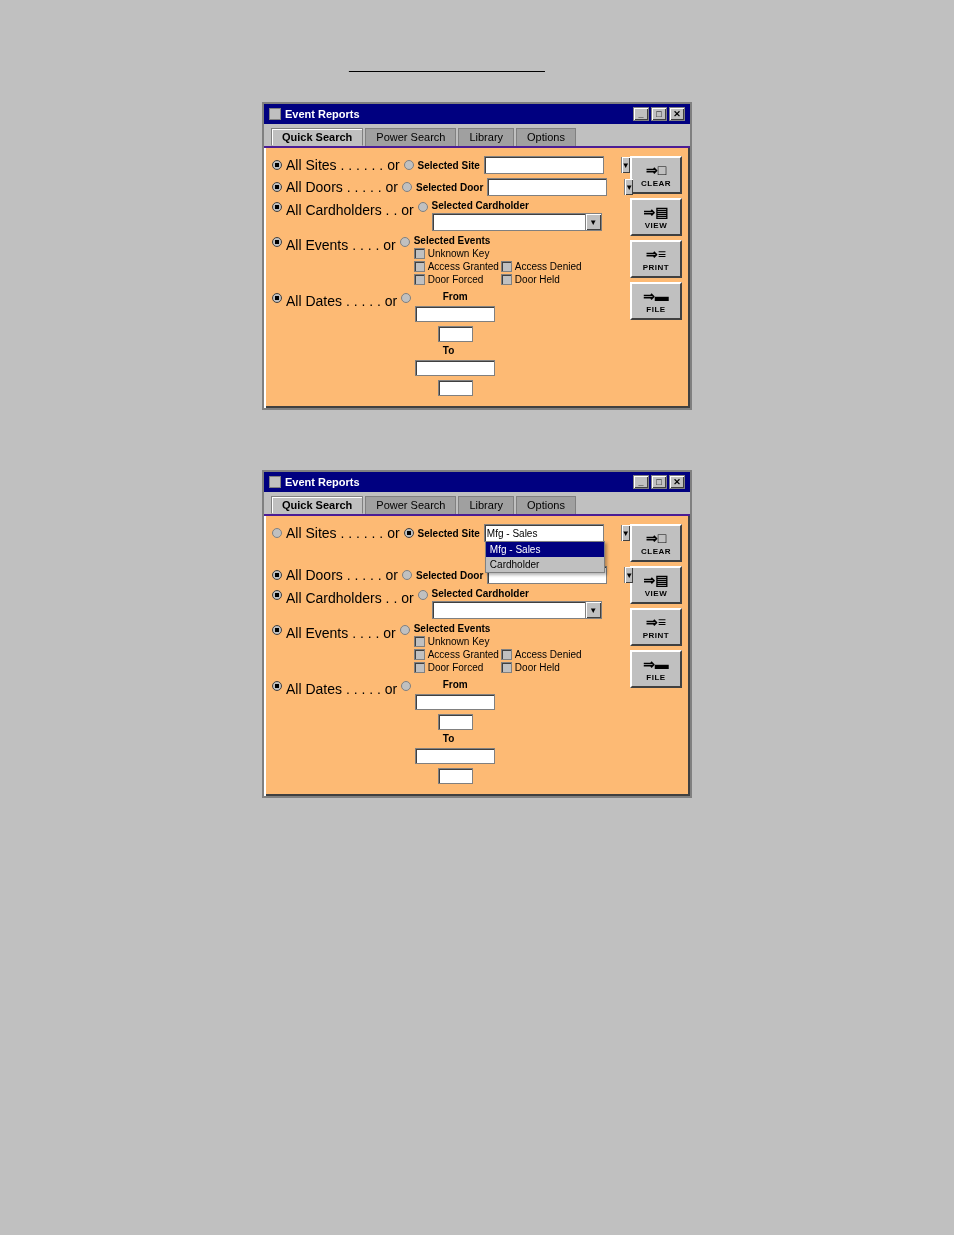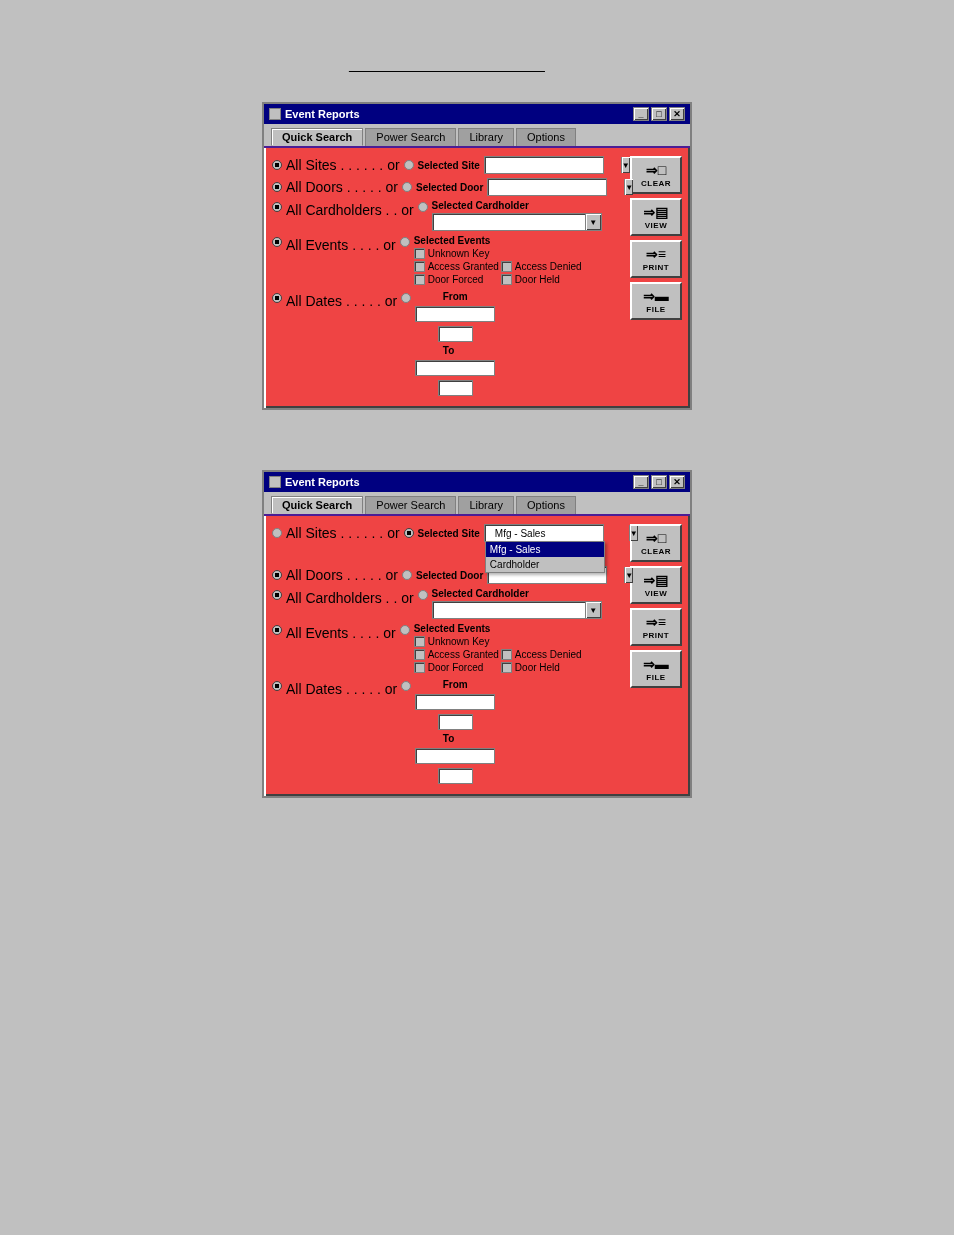--- a/index.html
+++ b/index.html
@@ -23,21 +23,21 @@
       color: #000;
       display: block;
       text-align: center;
       margin-bottom: 30px;
       margin-right: 60px;
     }
 
     
     .window {
       border: 2px solid #808080;
-      background: #ef4444;
+      background: #fdba74;
       margin-bottom: 60px;
       width: 430px;
       margin-left: auto;
       margin-right: auto;
       box-shadow: 2px 2px 0 #ffffff inset, -2px -2px 0 #404040 inset;
     }
 
     .title-bar {
       background: #000080;
       color: white;
@@ -476,21 +476,21 @@
     </div>
 
     <div class="window-body">
       <div class="form-area">
 
         <div class="form-row">
           <span class="radio-dot empty"></span>
           <span class="radio-label">All Sites . . . . . . or</span>
           <span class="radio-dot filled"></span>
           <span class="field-label">Selected Site</span>
-          <div class="combo-box site-combo" style="position:relative;padding-left:8px;">
+          <div class="combo-box site-combo" style="position:relative;">
             <input type="text" value="Mfg - Sales" style="font-size: 10px;">
             <div class="combo-arrow">▼</div>
 
             <div class="dropdown-list">
               <div class="dropdown-item selected-item">Mfg - Sales</div>
               <div class="dropdown-item hover-item">Cardholder</div>
             </div>
           </div>
         </div>
 

